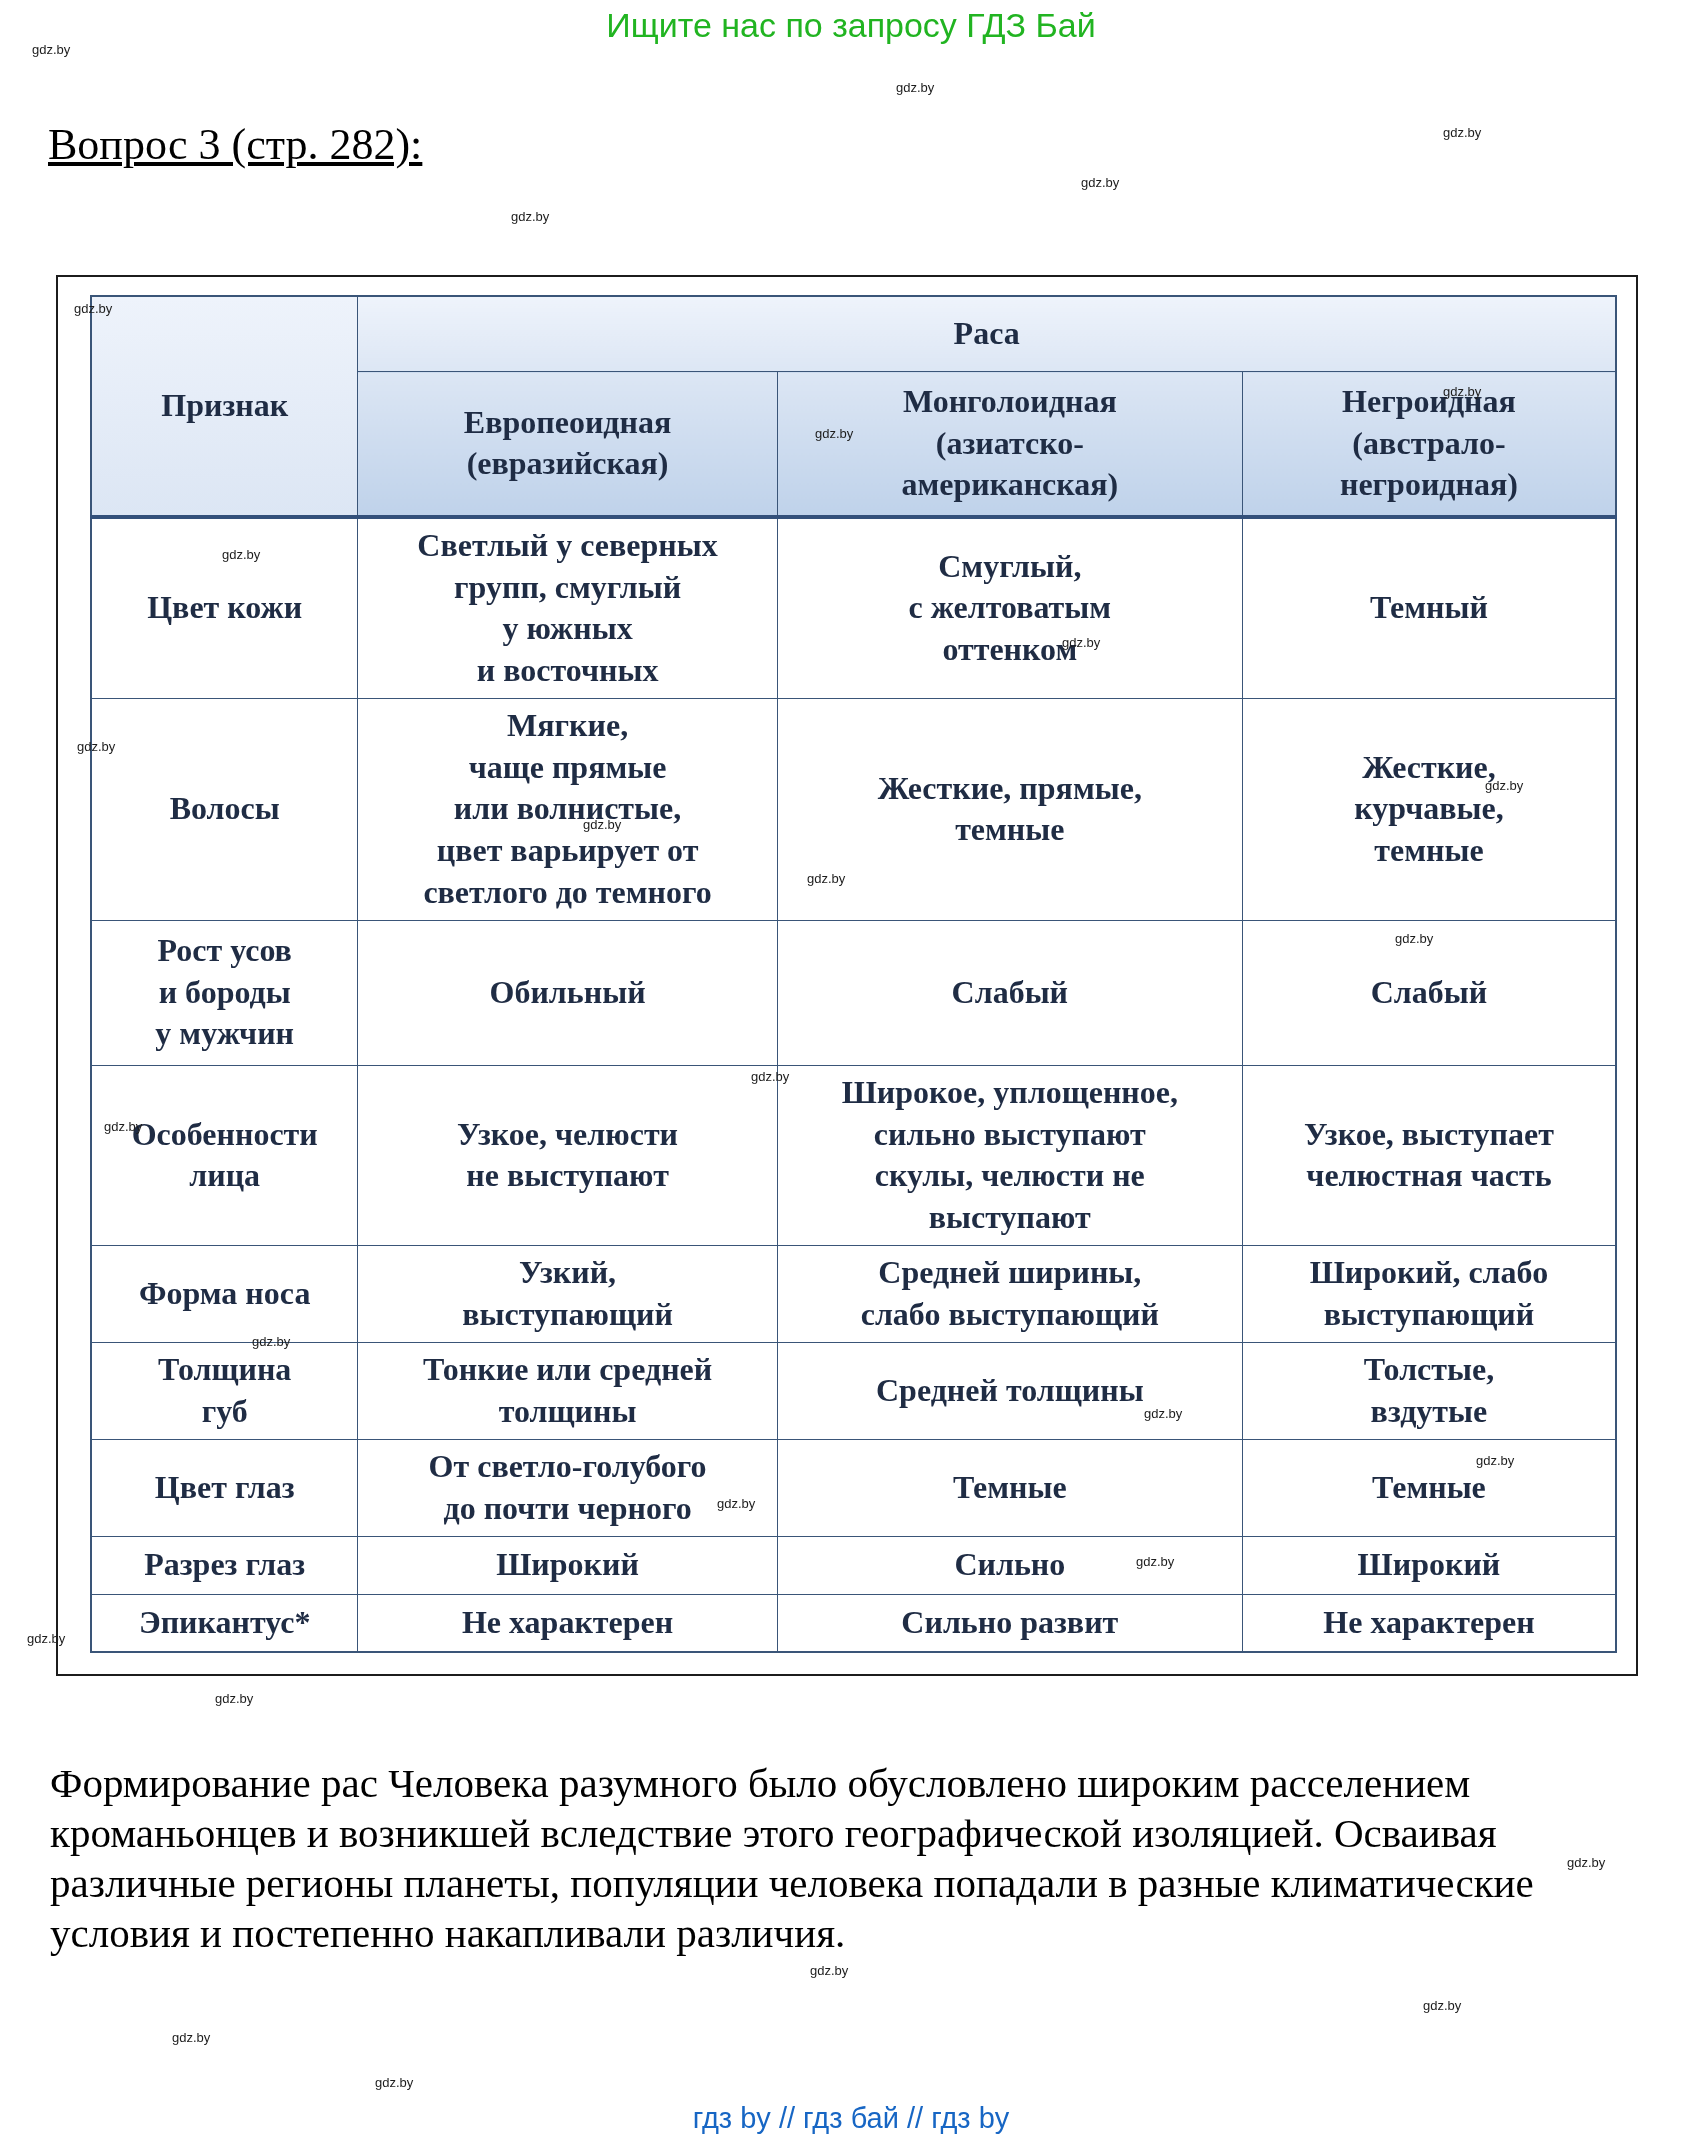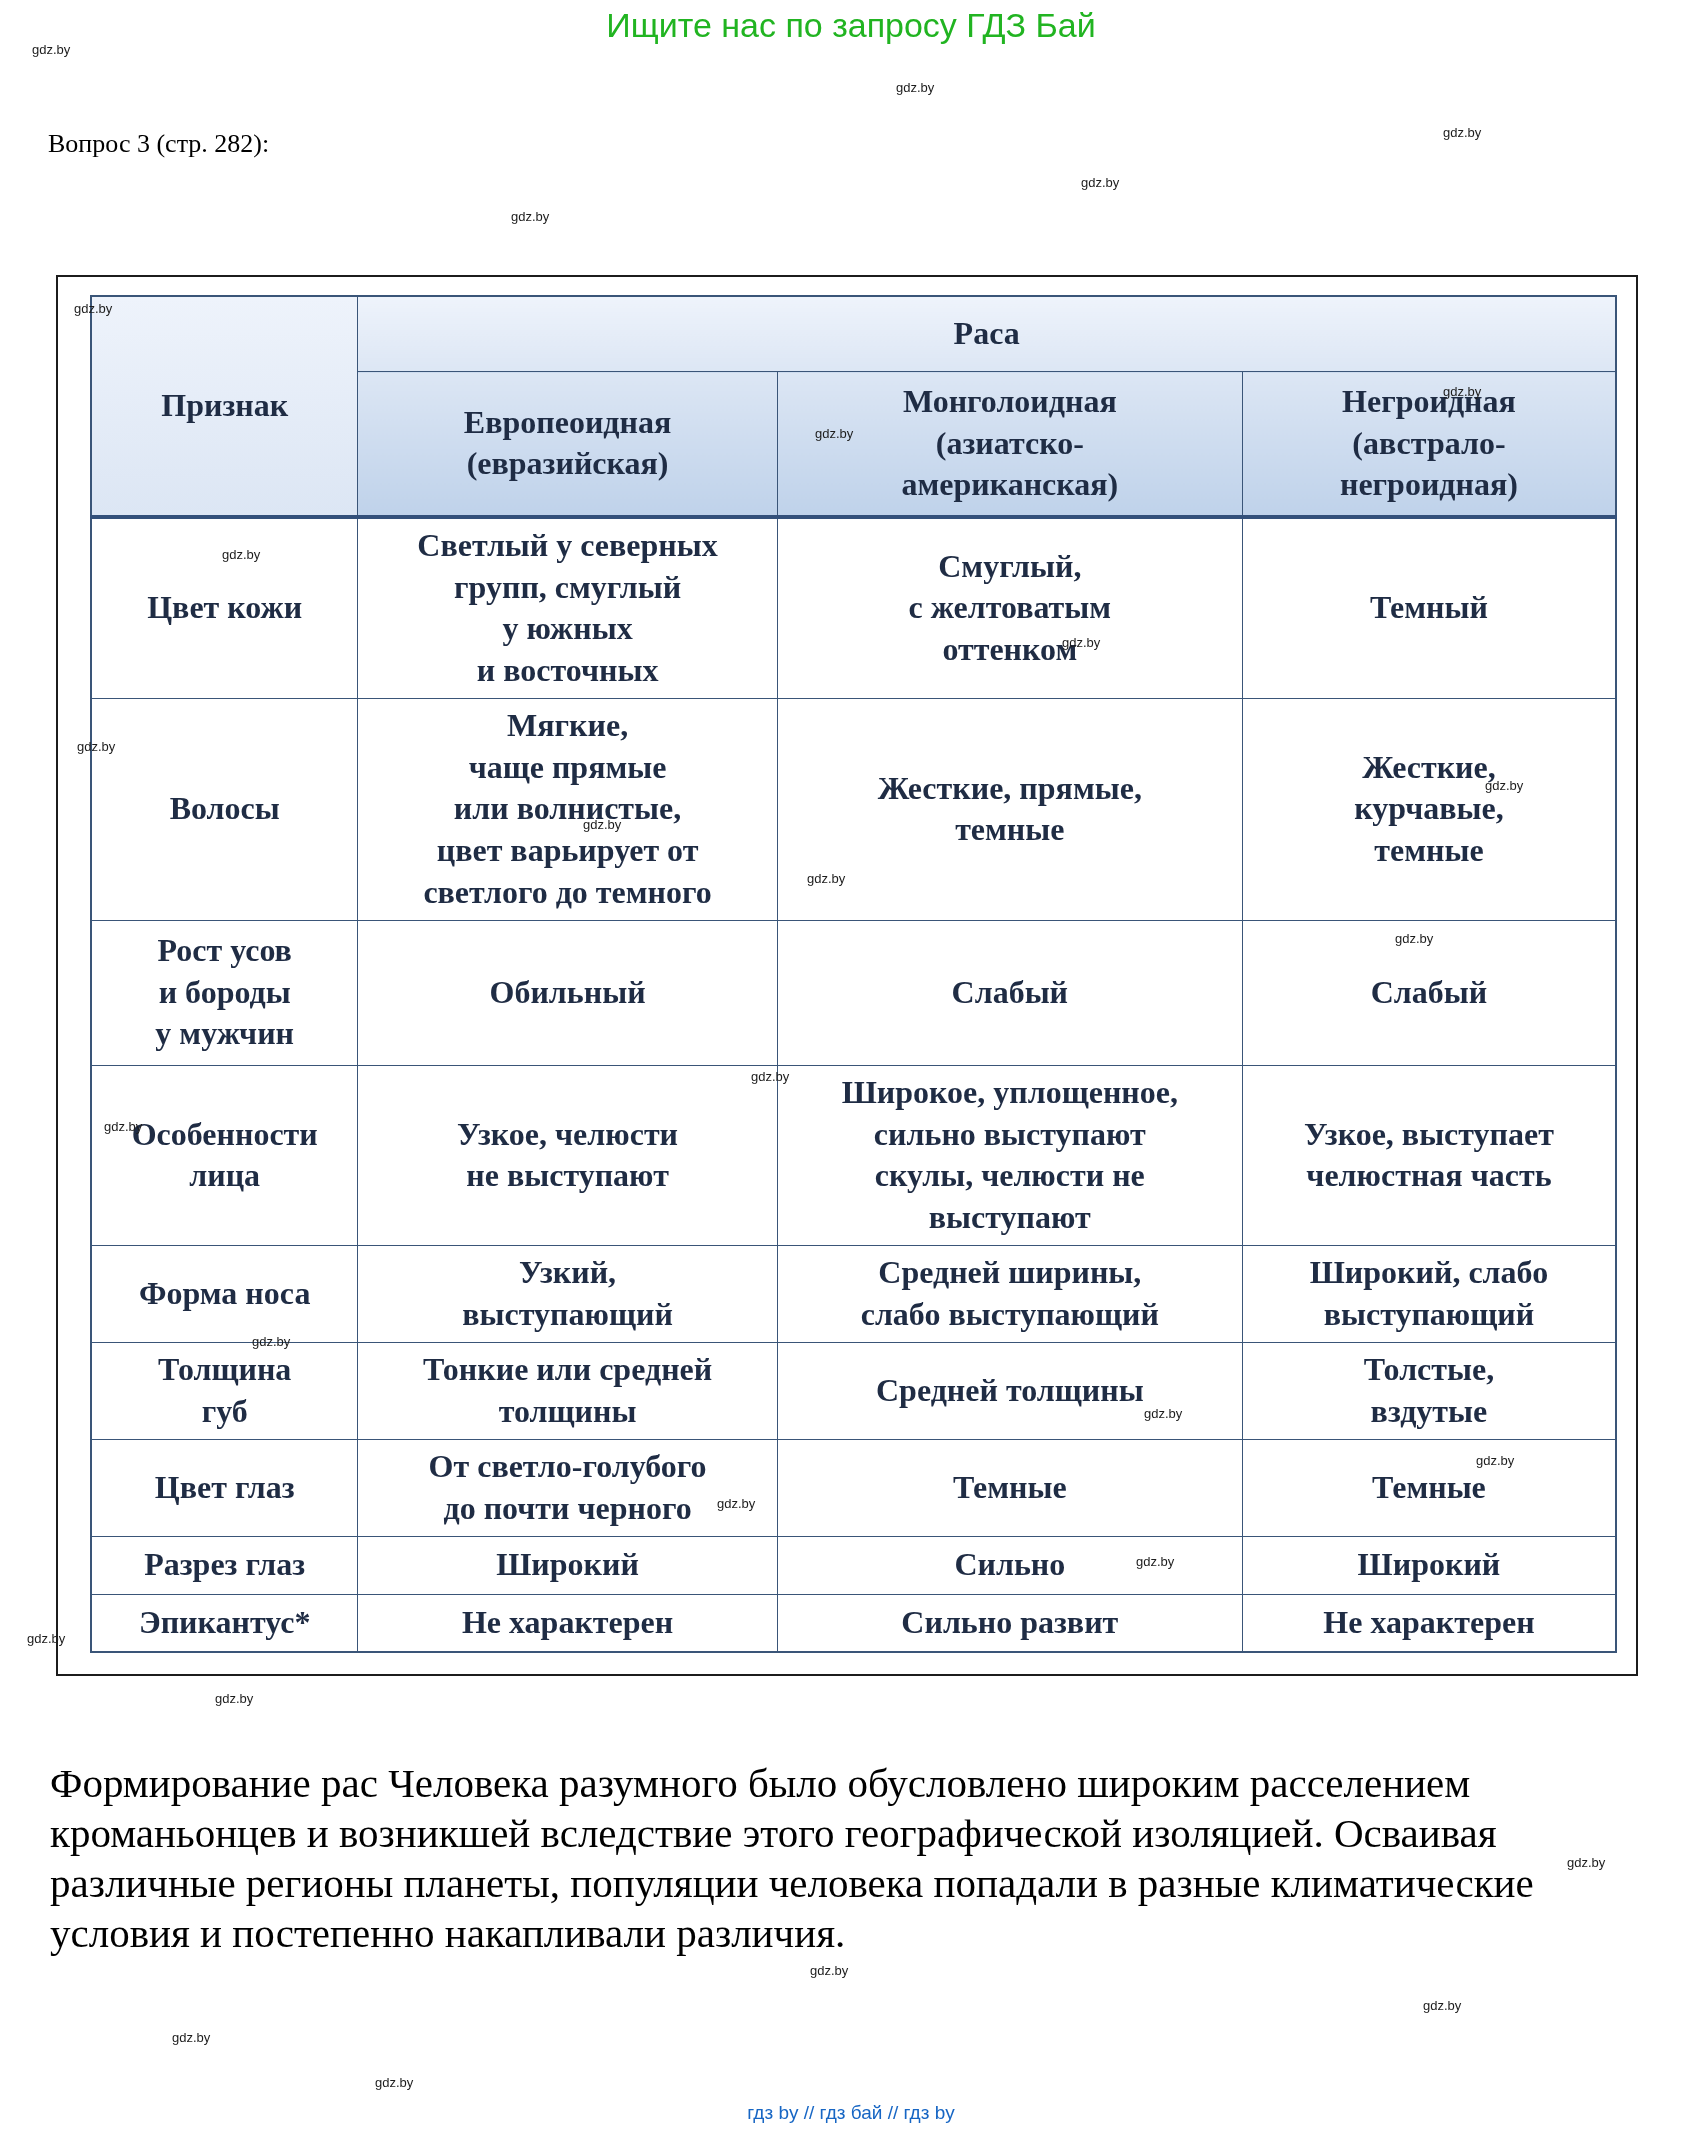--- a/index.html
+++ b/index.html
@@ -23,23 +23,23 @@
     font-family: "Liberation Sans", sans-serif;
     font-size: 34px;
     color: #21b421;
   }
 
   
   .title {
     position: absolute;
     top: 119px;
     left: 48px;
-    font-size: 26px;
+    font-size: 44px;
     color: #000000;
-    margin-top: 10px;
+    text-decoration: underline;
   }
 
   
   .table-frame {
     position: absolute;
     top: 275px;
     left: 56px;
     width: 1582px;
     border: 2.4px solid #1c1c1c;
     box-sizing: border-box;
@@ -95,21 +95,21 @@
   }
 
   
   .footer {
     position: absolute;
     top: 2102px;
     left: 0;
     width: 100%;
     text-align: center;
     font-family: "Liberation Sans", sans-serif;
-    font-size: 19px;
+    font-size: 29px;
     color: #1766c4;
   }
 
   
   .wm {
     position: absolute;
     font-family: "Liberation Sans", sans-serif;
     font-size: 13px;
     color: #1d1d1d;
     z-index: 5;

